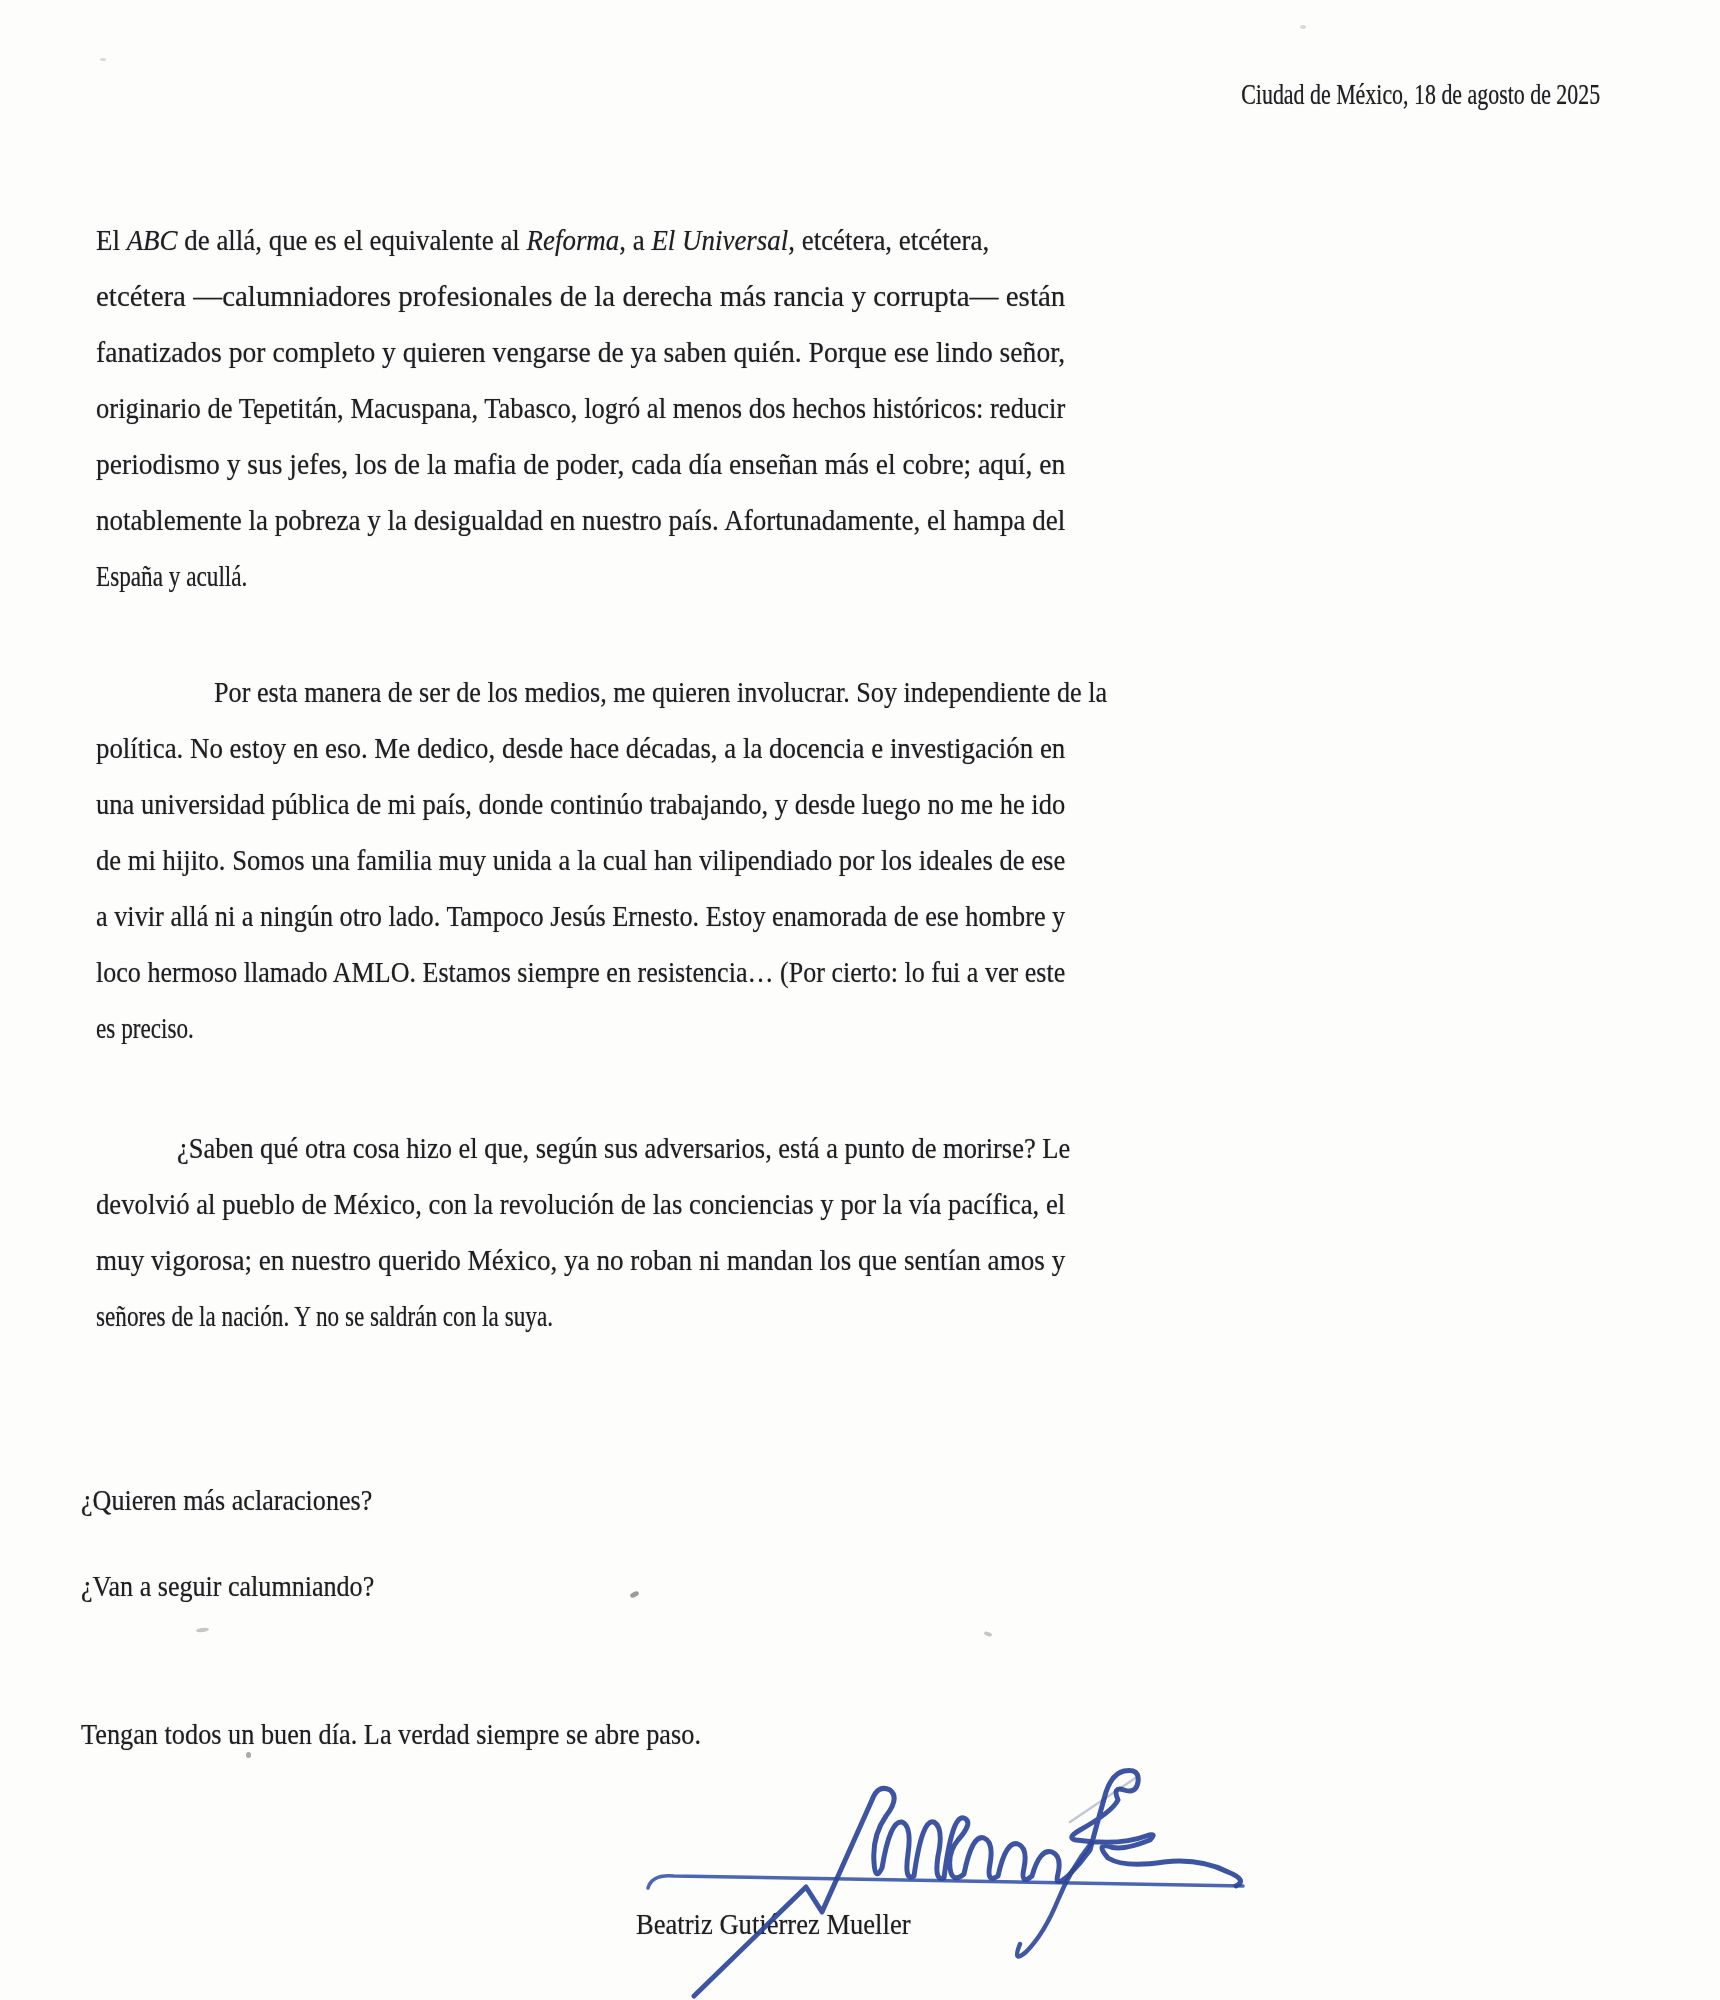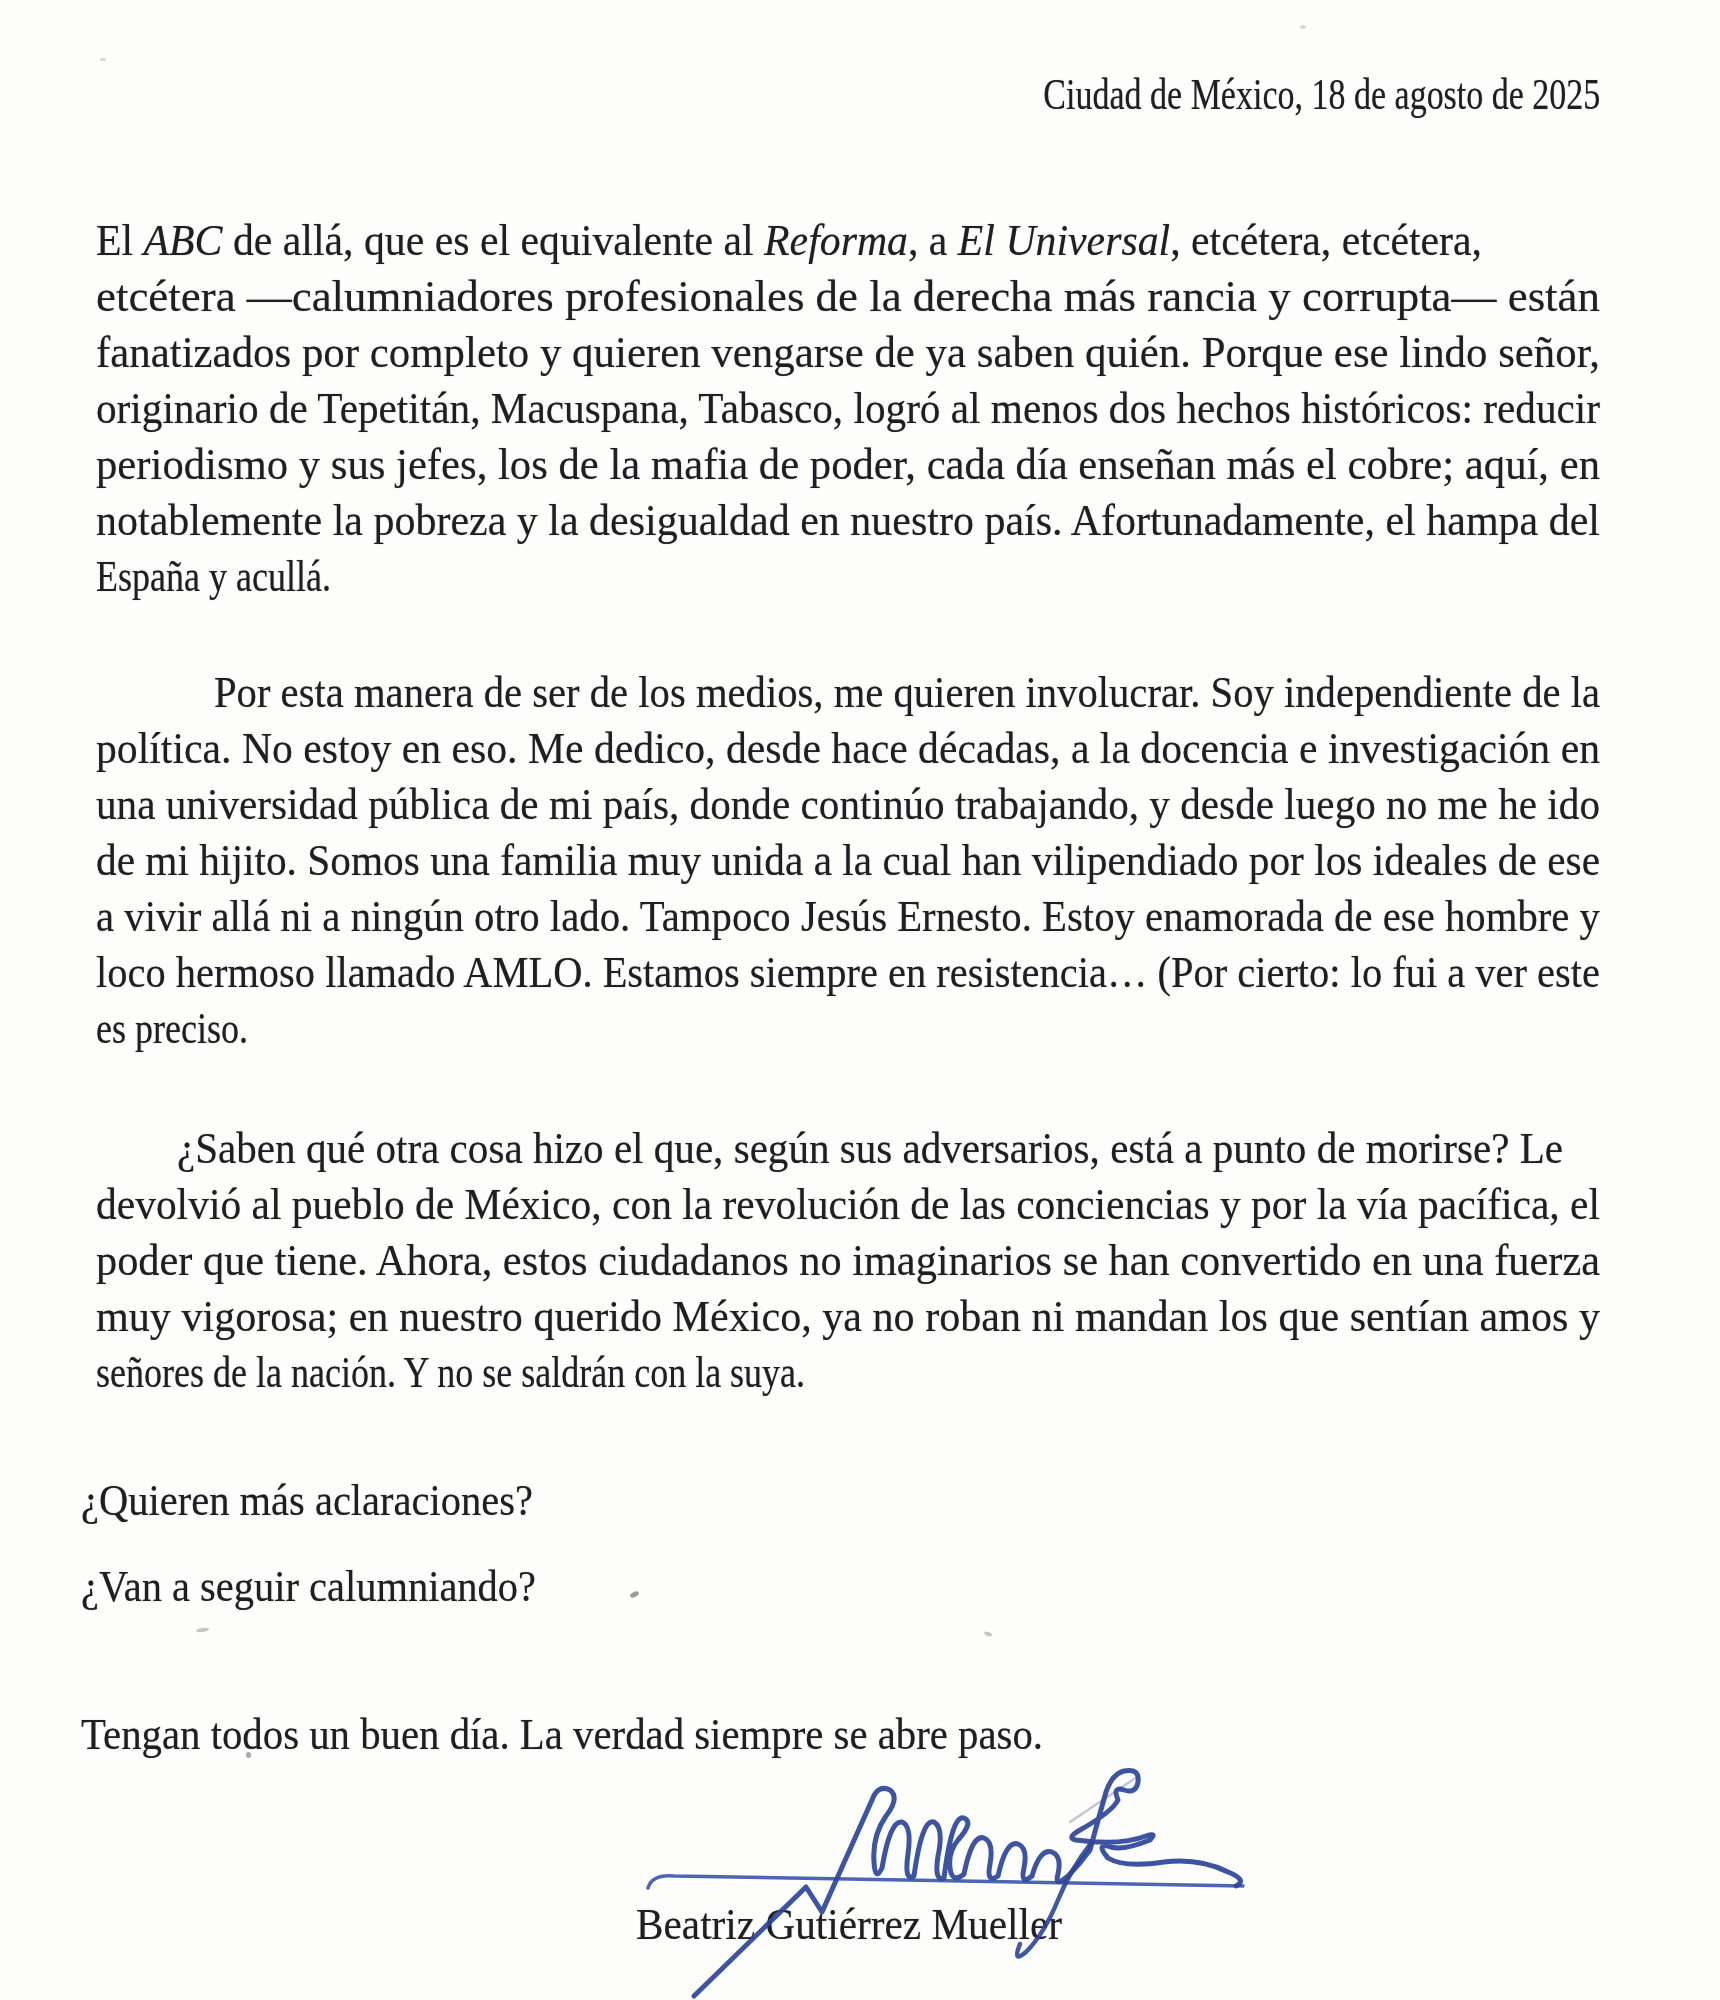--- a/index.html
+++ b/index.html
@@ -2,21 +2,21 @@
 <html><head>
 <meta charset="utf-8">
 <style>
   html,body{margin:0;padding:0;background:#e8e8e8;}
   .page{
     position:relative;width:1720px;height:2000px;margin:0 auto;
     background:#fdfdfc;overflow:hidden;
     font-family:"Liberation Serif","DejaVu Serif",serif;
     color:#1f1f23;
   }
-  .line{height:56px;line-height:56px;font-size:45px;white-space:nowrap;}
+  .line{height:56px;line-height:56px;font-size:29px;white-space:nowrap;}
   .fit{
     display:inline-block;white-space:nowrap;transform-origin:0 50%;
     text-shadow:0 0 1px rgba(28,28,32,.55);
   }
   .fit-r{transform-origin:100% 50%;}
   .para{position:absolute;left:96px;width:1504px;}
   .single{position:absolute;left:81px;}
   .dateline-row{position:absolute;top:66px;left:0;width:1600px;text-align:right;}
   .name-line{left:636px;top:1896px;}
   .it{font-style:italic;}
@@ -46,21 +46,20 @@
       <div class="line"><span class="fit" style="transform: scaleX(0.926617);"><span>política. No estoy en eso. Me dedico, desde hace décadas, a la docencia e investigación en</span></span></div>
       <div class="line"><span class="fit" style="transform: scaleX(0.915207);"><span>una universidad pública de mi país, donde continúo trabajando, y desde luego no me he ido</span></span></div>
       <div class="line"><span class="fit" style="transform: scaleX(0.918684);"><span>de mi hijito. Somos una familia muy unida a la cual han vilipendiado por los ideales de ese</span></span></div>
       <div class="line"><span class="fit" style="transform: scaleX(0.9057);"><span>a vivir allá ni a ningún otro lado. Tampoco Jesús Ernesto. Estoy enamorada de ese hombre y</span></span></div>
       <div class="line"><span class="fit" style="transform: scaleX(0.898816);"><span>loco hermoso llamado AMLO. Estamos siempre en resistencia… (Por cierto: lo fui a ver este</span></span></div>
       <div class="line"><span class="fit" style="transform: scaleX(0.8);"><span>es preciso.</span></span></div>
     </div>
   <div class="para" style="top:1120px">
       <div class="line" style="margin-left: 81px;"><span class="fit" style="transform: scaleX(0.912893);"><span>¿Saben qué otra cosa hizo el que, según sus adversarios, está a punto de morirse? Le</span></span></div>
       <div class="line"><span class="fit" style="transform: scaleX(0.92163);"><span>devolvió al pueblo de México, con la revolución de las conciencias y por la vía pacífica, el</span></span></div>
-      <div class="line"><span class="fit" style="transform: scaleX(0.941038);"><span>poder que tiene. Ahora, estos ciudadanos no imaginarios se han convertido en una fuerza</span></span></div>
       <div class="line"><span class="fit" style="transform: scaleX(0.935805);"><span>muy vigorosa; en nuestro querido México, ya no roban ni mandan los que sentían amos y</span></span></div>
       <div class="line"><span class="fit" style="transform: scaleX(0.8);"><span>señores de la nación. Y no se saldrán con la suya.</span></span></div>
     </div>
 
   <div class="line single" style="top:1472px">
     <span class="fit" style="transform: scaleX(0.900006);">¿Quieren más aclaraciones?</span>
   </div>
   <div class="line single" style="top:1558px">
     <span class="fit" style="transform: scaleX(0.899098);">¿Van a seguir calumniando?</span>
   </div>

